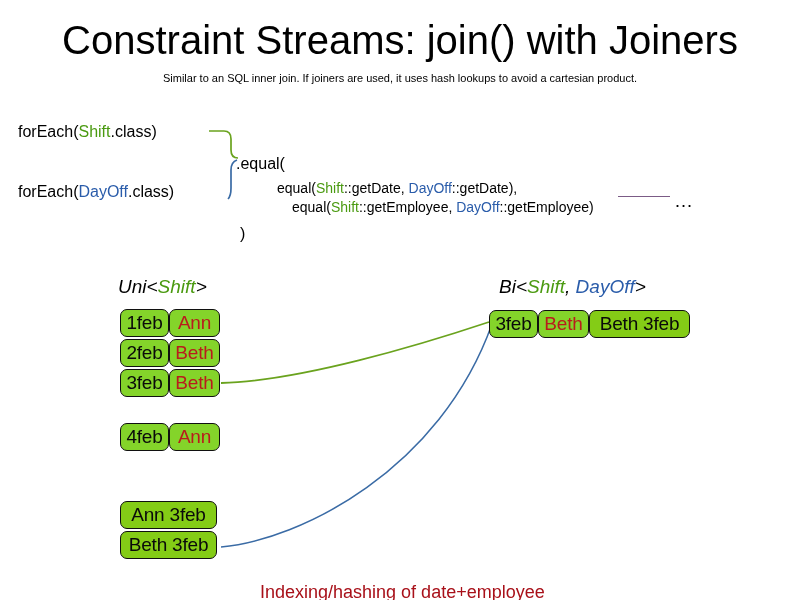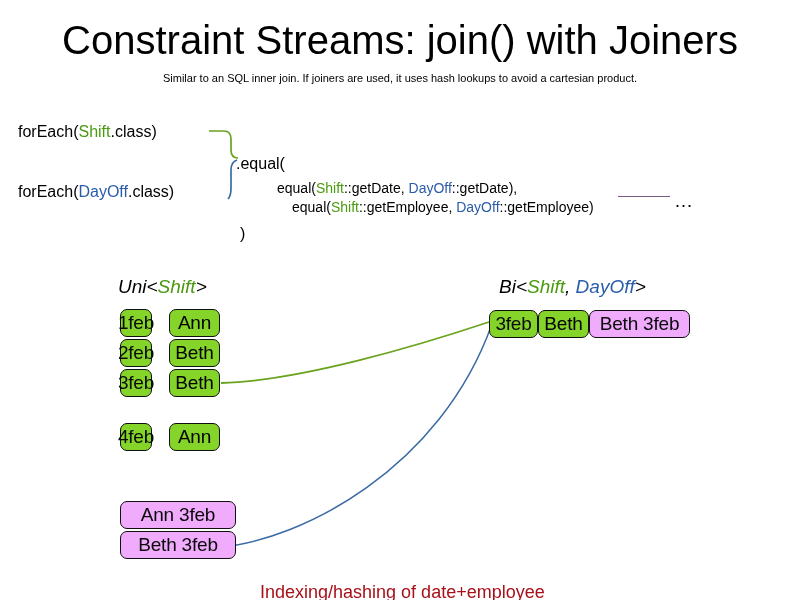--- a/index.html
+++ b/index.html
@@ -107,34 +107,34 @@
     font-size: 19px;
     line-height: 26px;
     height: 28px;
     display: flex;
     align-items: center;
     justify-content: center;
     white-space: nowrap;
     letter-spacing: -0.2px;
   }
   .box-green { background: #7ed321; background: #84d42a; }
-  .box-blue  { background: #f0abfc; }
+  .box-blue  { background: #84cc16; }
   .txt-dark   { color: #0a0a0a; }
-  .txt-orange { color: #000000; }
-
-  
-  .shift-date { left: 120px; width: 32px; }
+  .txt-orange { color: #b91c1c; }
+
+  
+  .shift-date { left: 120px; width: 49px; }
   .shift-name { left: 169px; width: 51px; }
   .shift-row-0 { top: 309px; }
   .shift-row-1 { top: 339px; }
   .shift-row-2 { top: 369px; }
   .shift-row-3 { top: 399px; margin-top: 24px; }
 
   
-  .dayoff-box { left: 120px; width: 116px; }
+  .dayoff-box { left: 120px; width: 97px; }
   .dayoff-row-0 { top: 501px; }
   .dayoff-row-1 { top: 531px; }
 
   
   .bi-date { left: 489px; width: 49px; top: 310px; }
   .bi-name { left: 538px; width: 51px; top: 310px; }
   .bi-pair { left: 589px; width: 101px; top: 310px; }
 
   
   .annotation {

